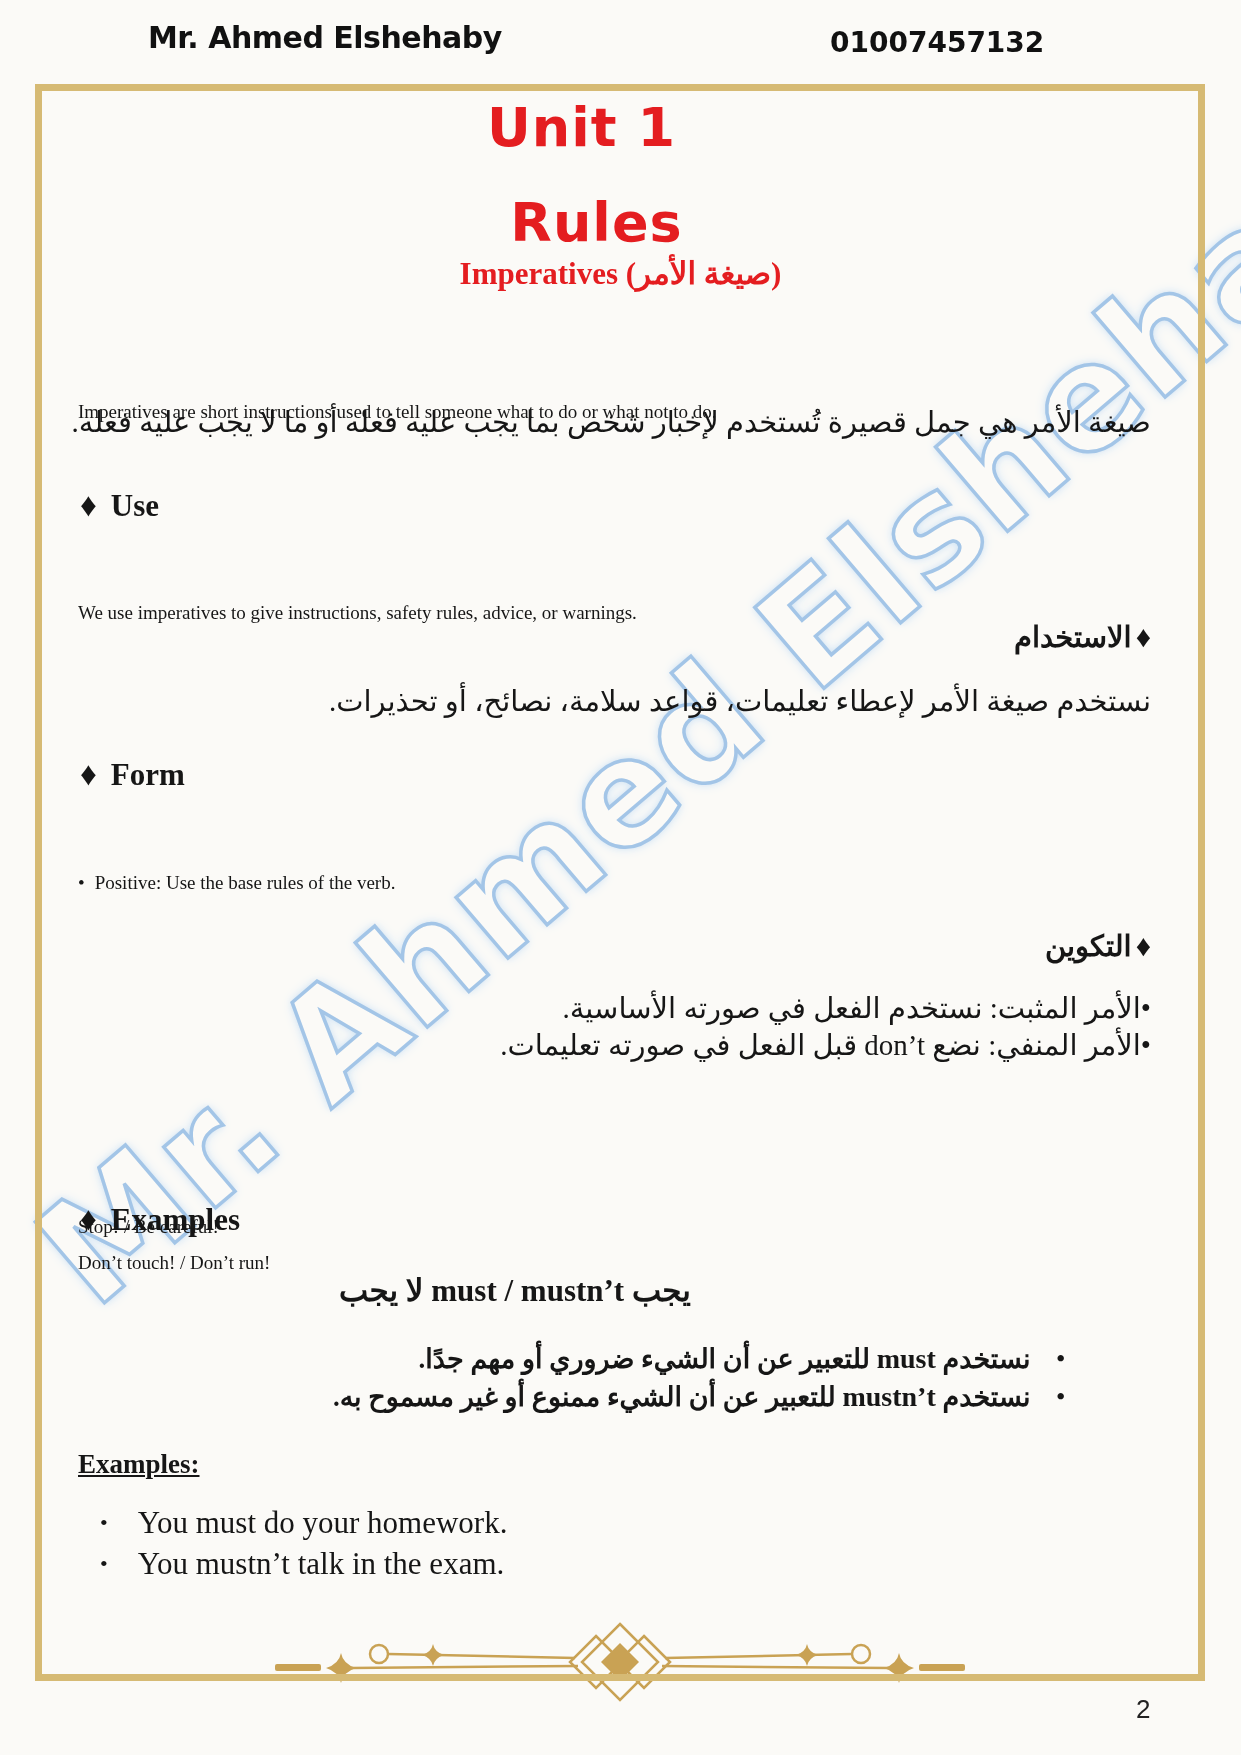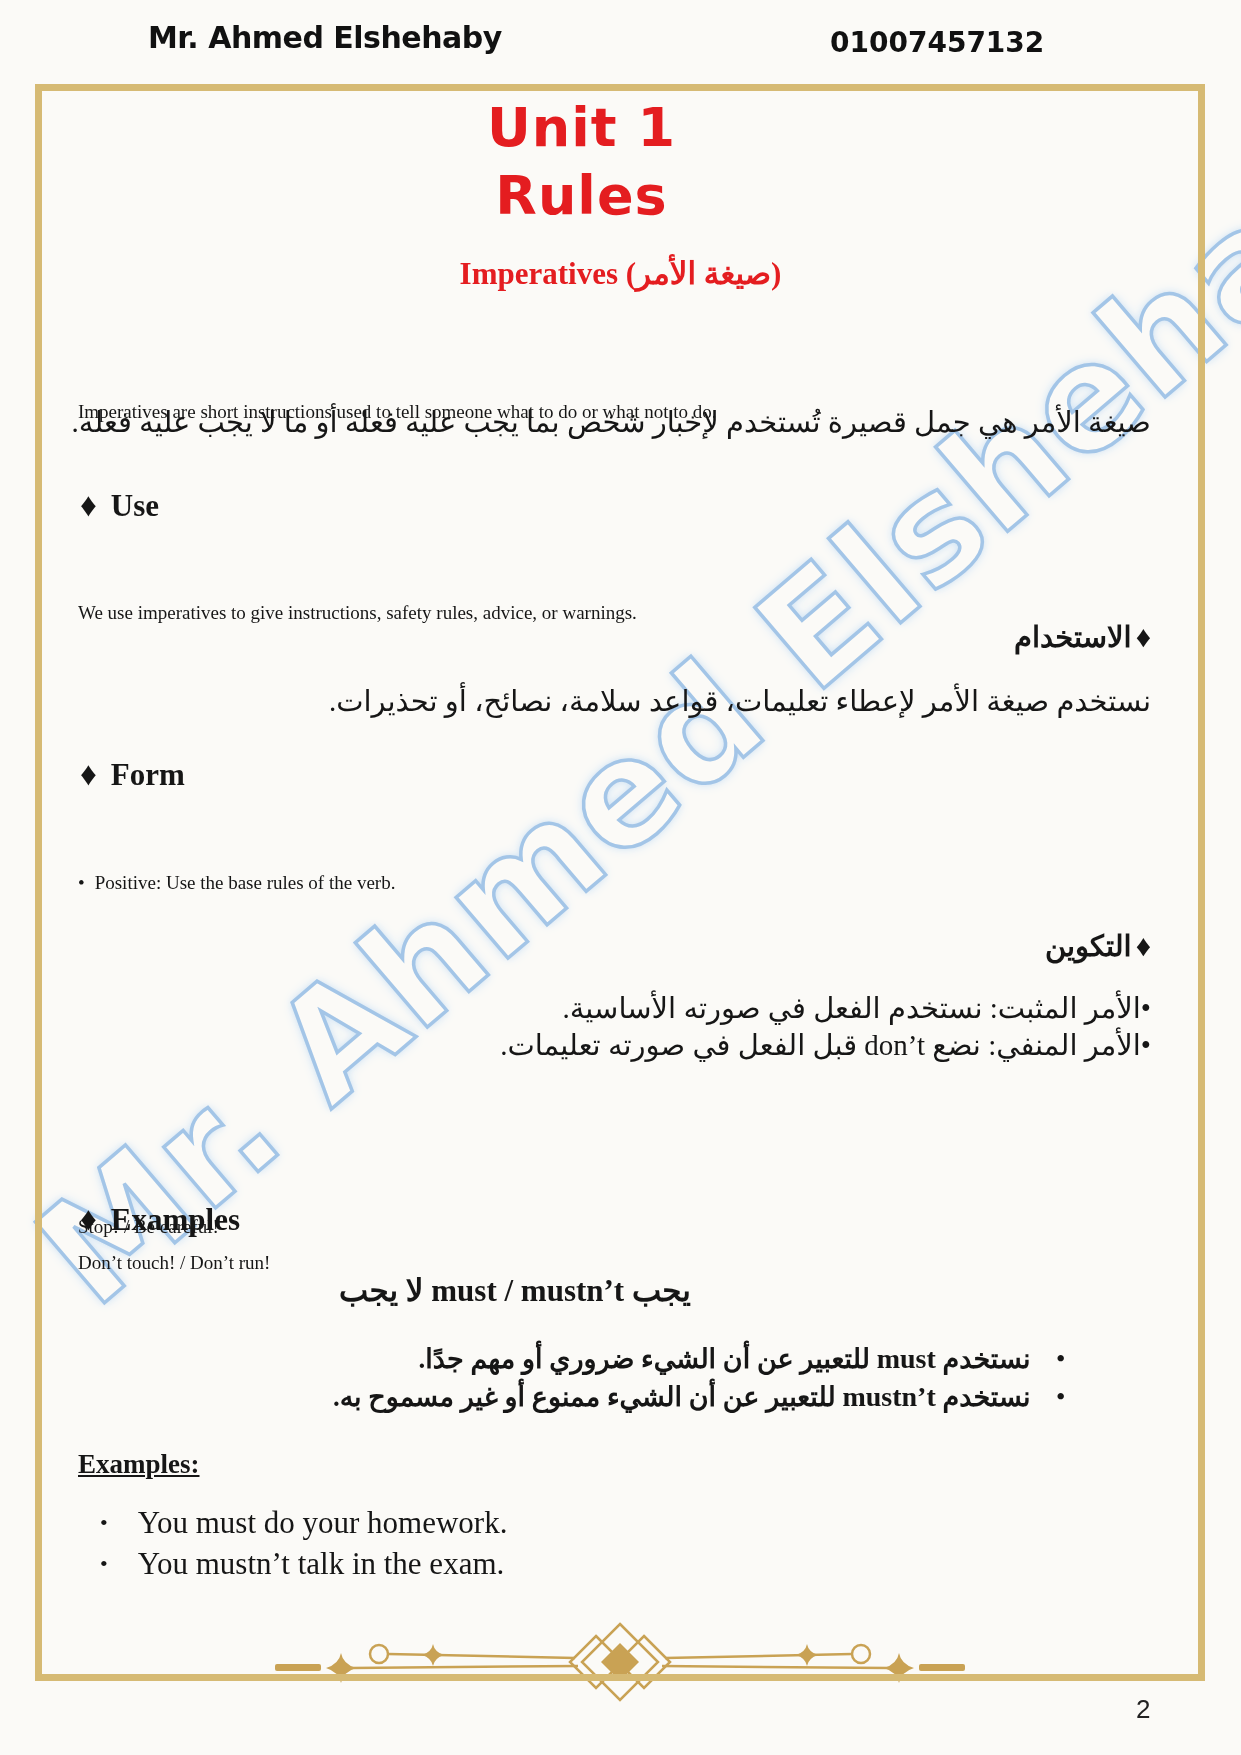--- a/index.html
+++ b/index.html
@@ -67,21 +67,21 @@
 <body>
 
 <div class="abs watermark">Mr. Ahmed Elshehaby</div>
 
 <div class="content">
 
   <div class="abs hdr-name">Mr. Ahmed Elshehaby</div>
   <div class="abs hdr-phone">01007457132</div>
 
   <div class="abs big-title red" style="top:96px;">Unit 1</div>
-  <div class="abs big-title red" style="top:164px;">Rules</div>
+  <div class="abs big-title red" style="top:191px;padding-left:15px;">Rules</div>
   <div class="abs subtitle red" style="top:255px;">Imperatives (صيغة الأمر)</div>
 
   <div class="abs en-body" style="top:350px;left:78px;">Imperatives are short instructions used to tell someone what to do or what not to do.</div>
   <div class="abs ar-body" style="top:404px;right:90px;" dir="rtl">صيغة الأمر هي جمل قصيرة تُستخدم لإخبار شخص بما يجب عليه فعله أو ما لا يجب عليه فعله.</div>
 
   <div class="abs sec-head" style="top:487px;left:80px;"><span class="dia">♦</span><span>Use</span></div>
   <div class="abs en-body" style="top:551px;left:78px;">We use imperatives to give instructions, safety rules, advice, or warnings.</div>
   <div class="abs ar-head" style="top:620px;right:90px;" dir="rtl"><span class="dia">♦</span><span>الاستخدام</span></div>
   <div class="abs ar-body" style="top:683px;right:90px;" dir="rtl">نستخدم صيغة الأمر لإعطاء تعليمات، قواعد سلامة، نصائح، أو تحذيرات.</div>
 

